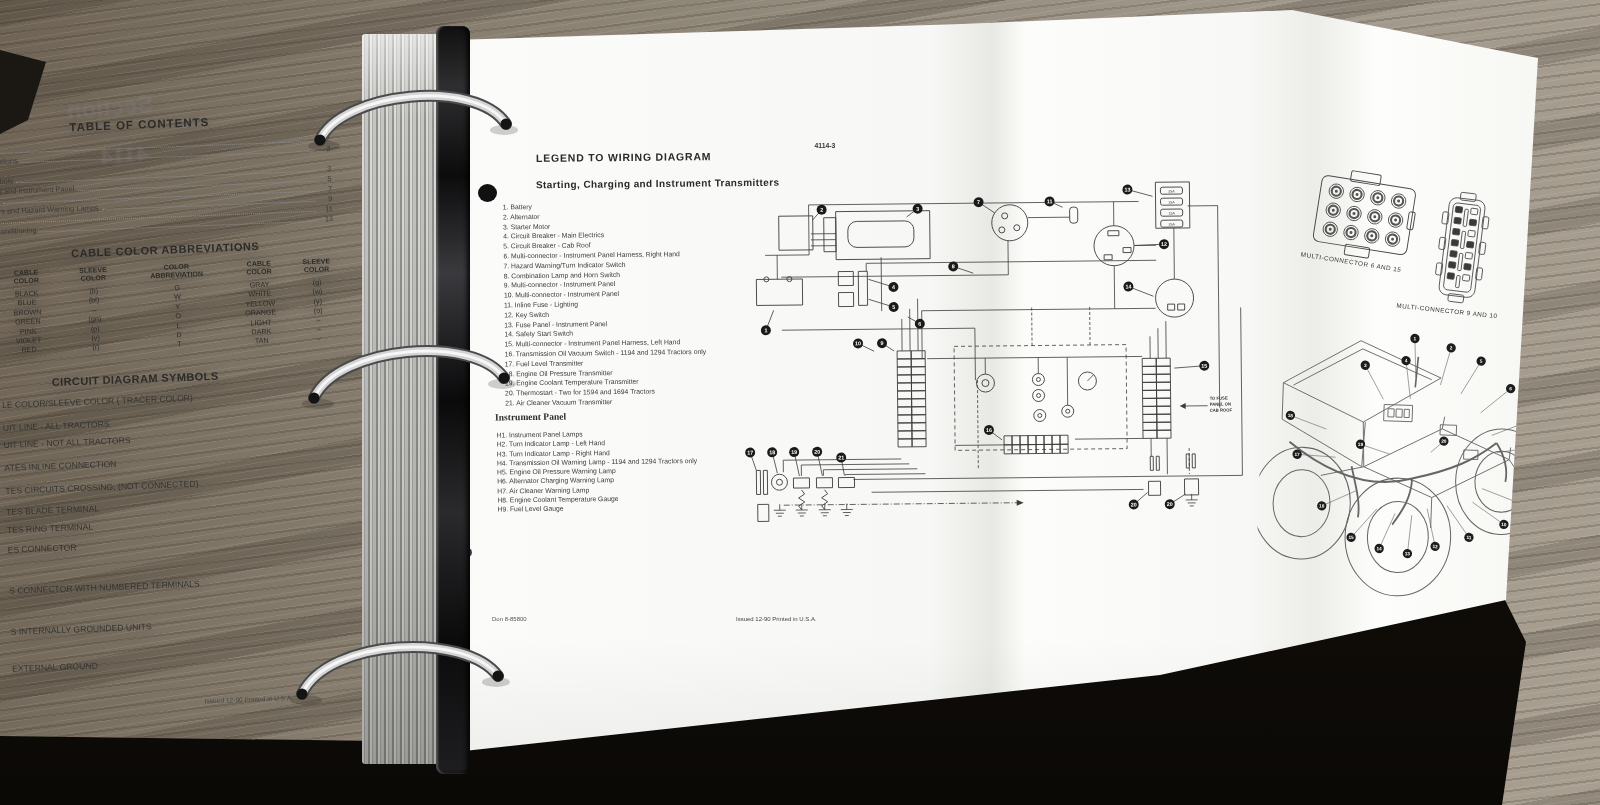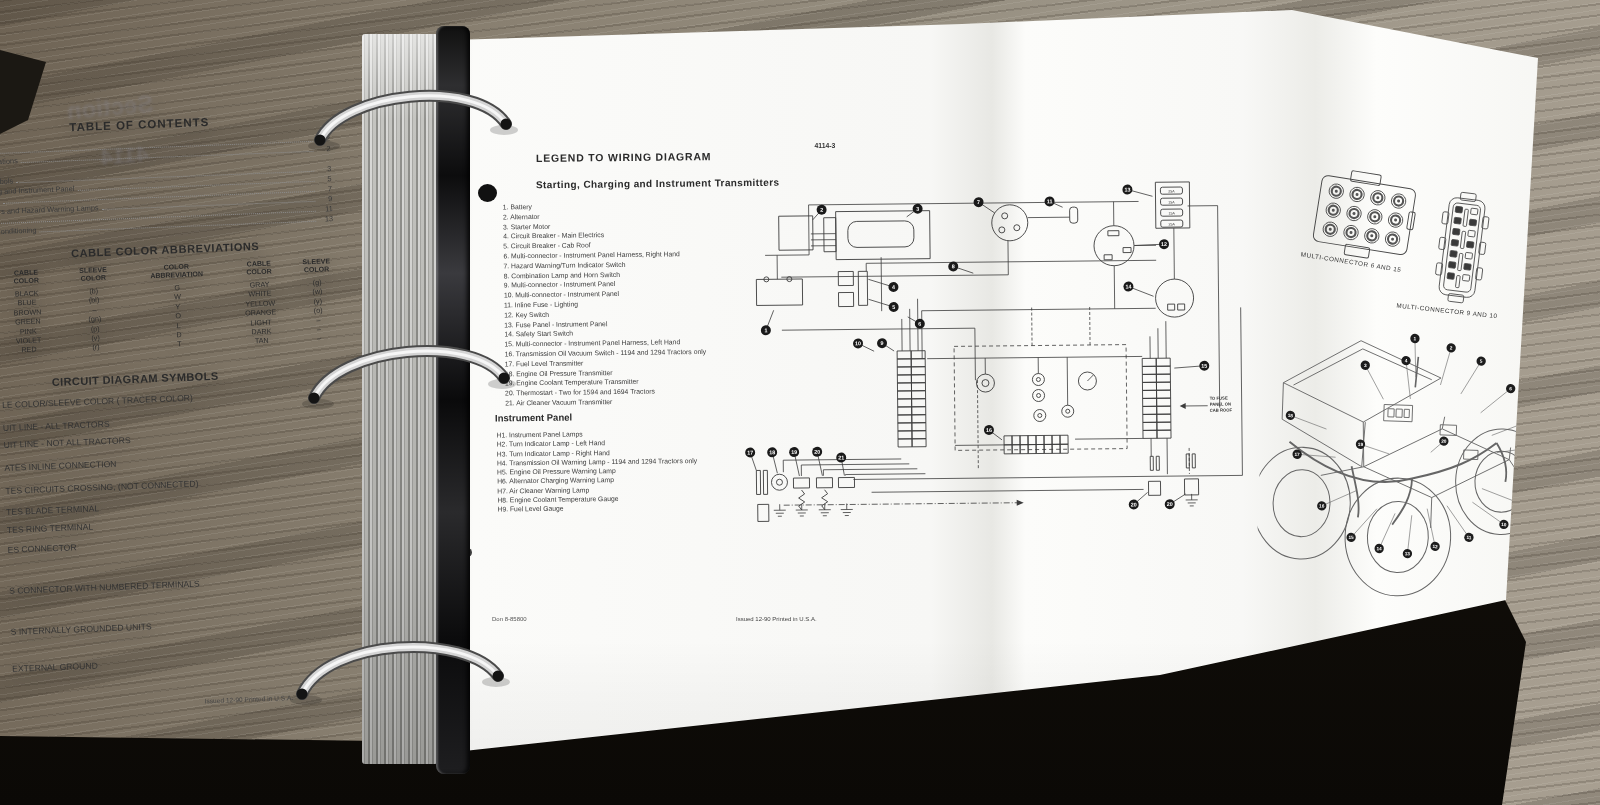--- a/index.html
+++ b/index.html
@@ -76,21 +76,21 @@
   .sym-row:nth-child(10){ margin-bottom:27px; }
   .lp-footer{ left:193px; top:677px; font-size:6.6px; color:#444; }
 
   
   .page-code{ left:355px; top:134px; width:60px; text-align:center; font-size:6.8px; font-weight:bold; color:#333; }
   .legend-dot{ left:38px; top:176px; width:19px; height:18px; border-radius:50%; background:#111; }
   .legend-title{ left:96px; top:143px; font-size:10.5px; font-weight:bold; letter-spacing:.8px; transform:rotate(-.6deg); }
   .legend-subtitle{ left:96px; top:170px; font-size:10px; font-weight:bold; letter-spacing:.4px; transform:rotate(-.6deg); }
   .legend-list{ left:64px; top:193px; width:230px; font-size:6.8px; color:#3a3a3a; transform:rotate(-.7deg); }
   .legend-item{ line-height:9.8px; white-space:nowrap; }
-  .ip-title{ left:55px; top:404px; font-size:9.5px; font-weight:bold; transform:rotate(-.7deg); }
+  .ip-title{ left:55px; top:404px; font-size:9.5px; font-weight:bold; transform:rotate(-.7deg);font-family:Liberation Serif, serif; }
   .ip-list{ left:57px; top:421px; width:240px; font-size:6.8px; color:#3a3a3a; transform:rotate(-.7deg); }
   .ip-item{ line-height:9.3px; white-space:nowrap; }
   .rp-footer-left{ left:52px; top:608px; font-size:6px; color:#555; }
   .rp-footer-right{ left:296px; top:608px; font-size:6px; color:#444; }
   .hole-dot{ left:23px; top:540px; width:9px; height:9px; border-radius:50%; background:#3c3c3c; }
 
   .schematic{ left:282px; top:150px; transform:rotate(-.6deg); }
   .connA{ left:868px; top:160px; transform:rotate(9deg); }
   .connA-caption{ left:860px; top:254px; width:150px; font-size:6.3px; letter-spacing:.5px; color:#333; transform:rotate(9deg); }
   .connB{ left:992px; top:182px; transform:rotate(7deg); }

